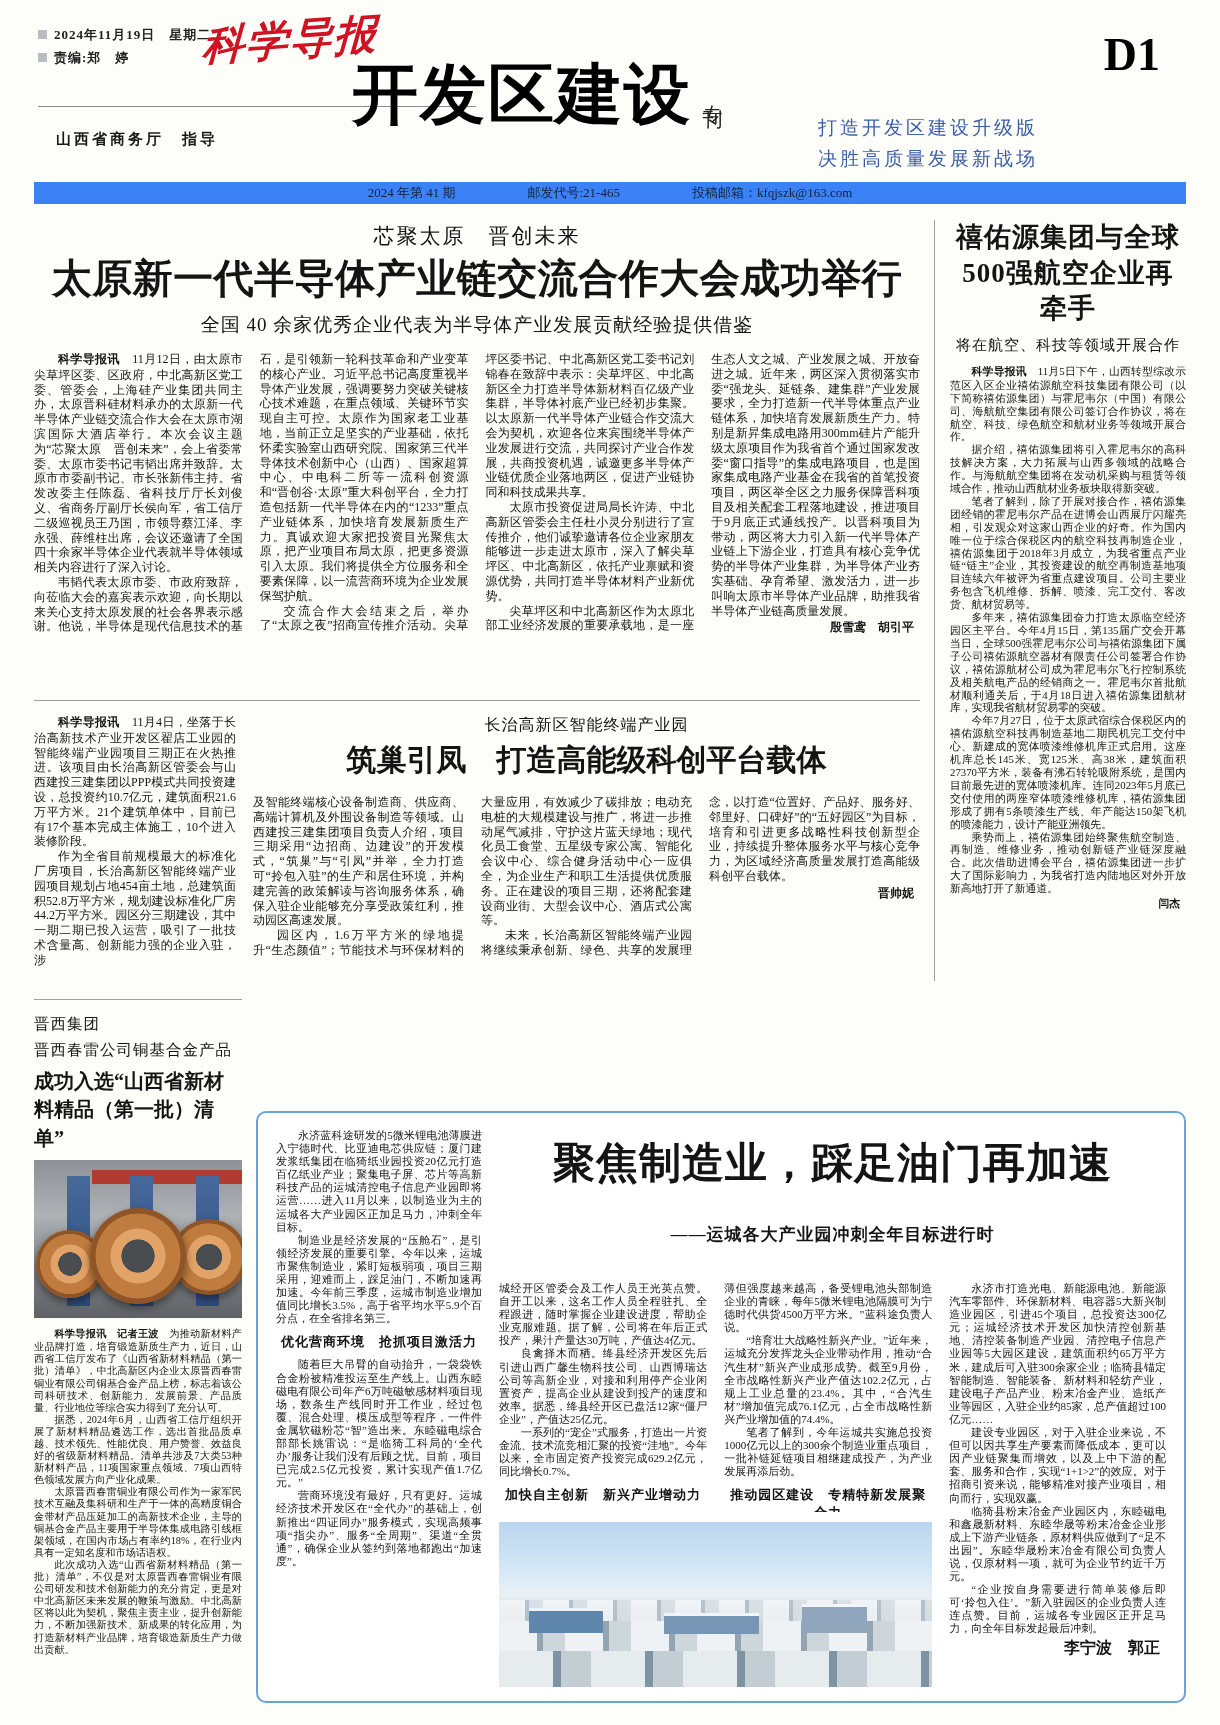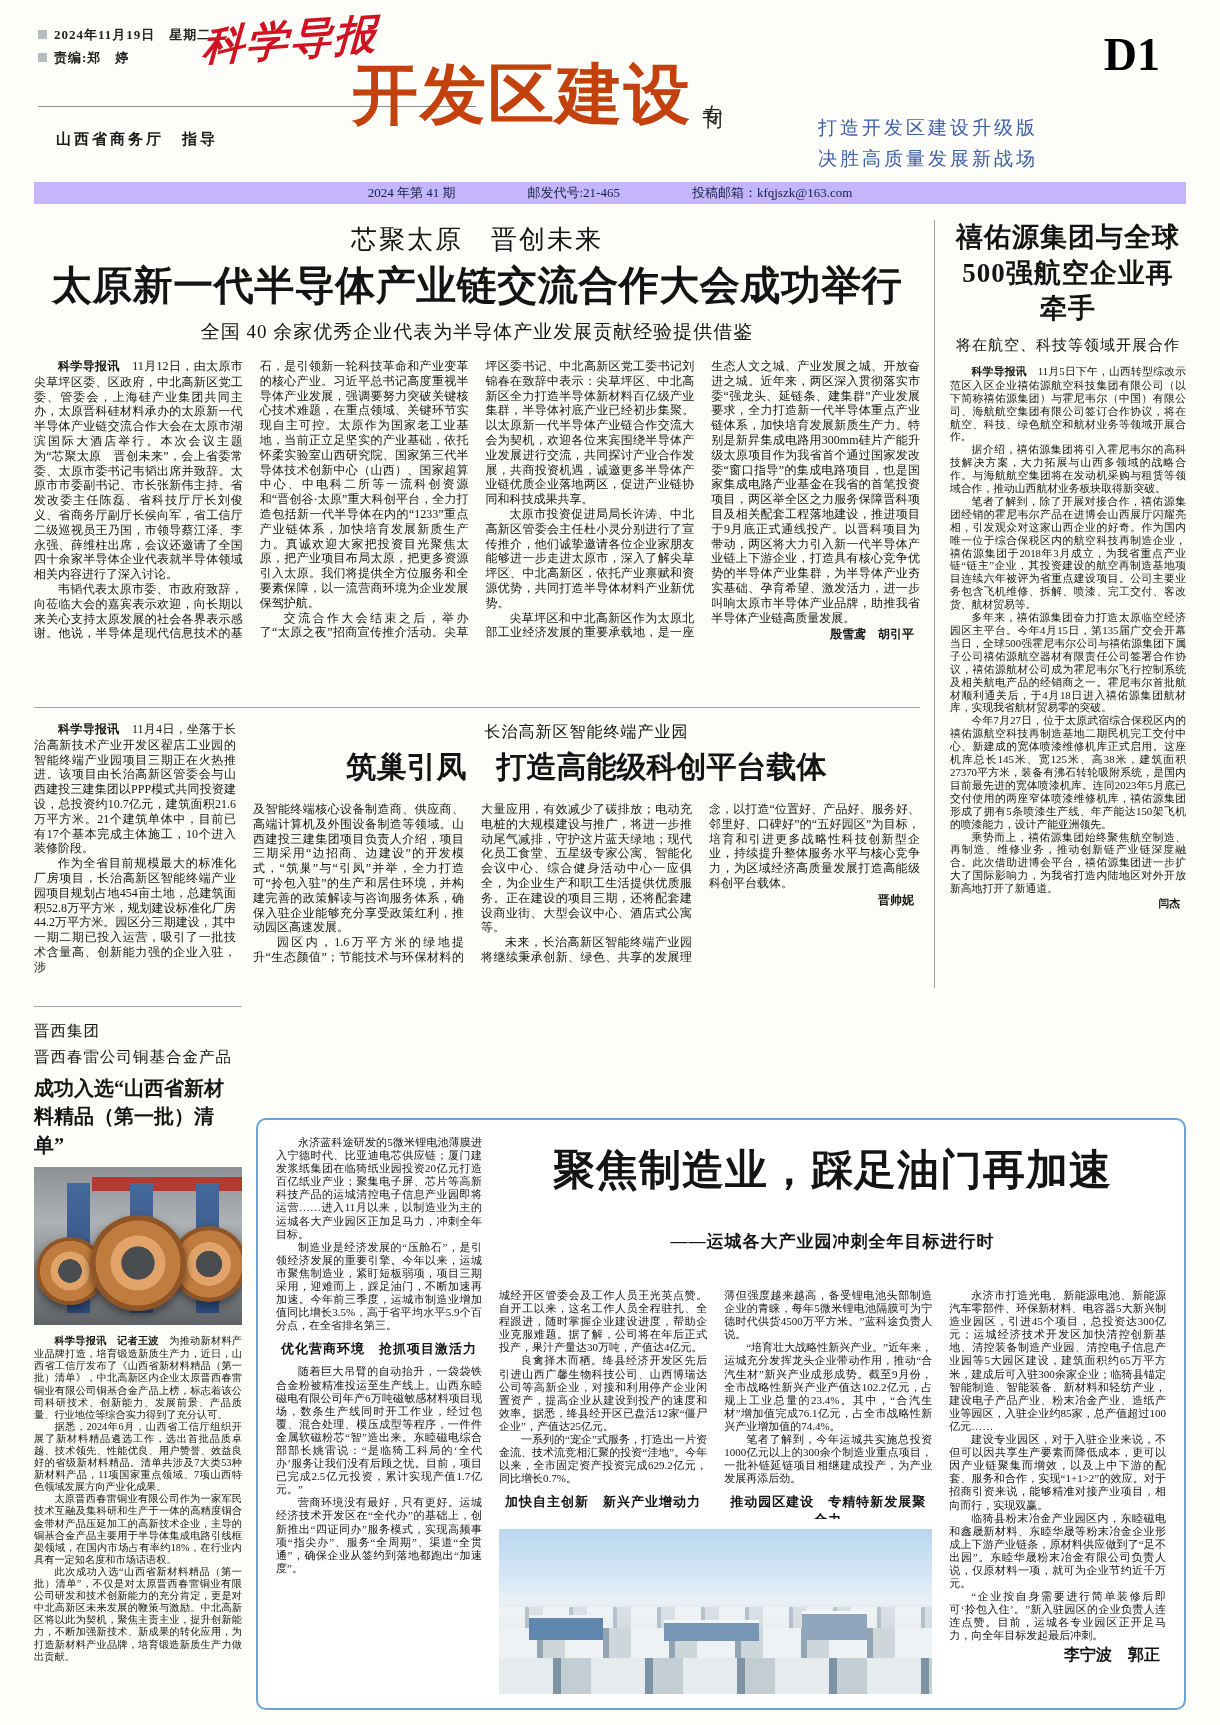--- a/index.html
+++ b/index.html
@@ -8,39 +8,39 @@
   .page { width:1220px; min-height:1725px; margin:0 auto; background:#fdfdfa; padding:12px 34px 26px 34px; position:relative; }
 
   
   .mast { position:relative; height:170px; }
   .mast-left { position:absolute; left:4px; top:14px; width:438px; border-bottom:1px solid #8a8d91; padding-bottom:34px; }
   .dateline { font-size:13px; font-weight:bold; letter-spacing:1px; margin-bottom:5px; color:#222; }
   .sq { display:inline-block; width:9px; height:9px; background:#b9bcc0; margin-right:7px; }
   .mast-brand { position:absolute; left:168px; top:0px; font-size:42px; font-weight:bold; font-style:italic; color:#cf1322; transform:rotate(-4deg) skewX(-6deg); letter-spacing:2px; font-family:"DejaVu Serif","Liberation Serif",serif; }
   .guidance { position:absolute; left:22px; top:118px; font-size:15px; font-weight:bold; letter-spacing:3px; color:#1a1a1a; }
   .edition { position:absolute; left:318px; top:48px; display:flex; align-items:flex-start; }
-  .edition-title { font-family:"Liberation Sans","DejaVu Sans",sans-serif; font-weight:900; font-size:66px; line-height:1.05; color:#c2410c; letter-spacing:2px; }
+  .edition-title { font-family:"Liberation Sans","DejaVu Sans",sans-serif; font-weight:900; font-size:66px; line-height:1.05; color:#000000; letter-spacing:2px; }
   .edition-sub { writing-mode:vertical-rl; font-size:20px; letter-spacing:6px; color:#222; margin:28px 0 0 8px; font-family:"Liberation Sans","DejaVu Sans",sans-serif; }
   .page-no { position:absolute; right:26px; top:16px; font-size:46px; font-weight:900; font-family:"Liberation Serif","DejaVu Serif",serif; color:#000; }
   .slogans { position:absolute; right:148px; top:100px; color:#3d5fa6; font-size:19px; letter-spacing:3px; line-height:1.65; text-align:left; }
 
   
-  .issue-bar { height:22px; background:#c4b5fd; display:flex; justify-content:center; gap:72px; align-items:center; font-size:13px; color:#14213d; margin-bottom:16px; }
+  .issue-bar { height:22px; background:#3b82f6; display:flex; justify-content:center; gap:72px; align-items:center; font-size:13px; color:#14213d; margin-bottom:16px; }
 
   
   p { text-indent:2em; text-align:justify; }
   p.cont { text-indent:0; }
   .lead-tag { font-family:Liberation Mono, monospace; }
   .byline { text-align:right; font-weight:bold; font-family:"Liberation Sans","DejaVu Sans",sans-serif; padding-right:6px; margin-top:2px; }
   .subhead { font-family:"Liberation Sans","DejaVu Sans",sans-serif; font-size:13px; text-align:center; letter-spacing:1px; margin:8px 0 7px 0; }
 
   
   .top-section { display:flex; gap:14px; }
   .main-col { flex:1; min-width:0; }
-  .kicker { text-align:center; font-size:26px; letter-spacing:2px; margin:2px 0 4px 0; }
+  .kicker { text-align:center; font-size:21px; letter-spacing:2px; margin:2px 0 4px 0; }
   .headline1 { text-align:center; font-family:"Liberation Sans","DejaVu Sans",sans-serif; font-weight:900; font-size:40px; letter-spacing:0.5px; line-height:1.2; }
   .deck { text-align:center; font-size:19px; letter-spacing:1px; margin:10px 0 14px 0; }
   .colflow4 { column-count:4; column-gap:17px; height:332px; overflow:hidden; font-size:12px; line-height:14.8px; }
   .mid-divider { border:none; border-top:1px solid #9aa0a6; margin:16px 0 14px 0; }
 
   .mid { display:flex; gap:17px; }
   .mid-col1 { width:202px; flex:none; font-size:12px; line-height:14.8px; height:262px; overflow:hidden; }
   .mid-right { flex:1; min-width:0; }
   .mid-kicker { text-align:center; font-size:16px; letter-spacing:1px; margin-bottom:4px; }
   .headline2 { text-align:center; font-family:"Liberation Sans","DejaVu Sans",sans-serif; font-weight:900; font-size:30px; margin-bottom:14px; }

